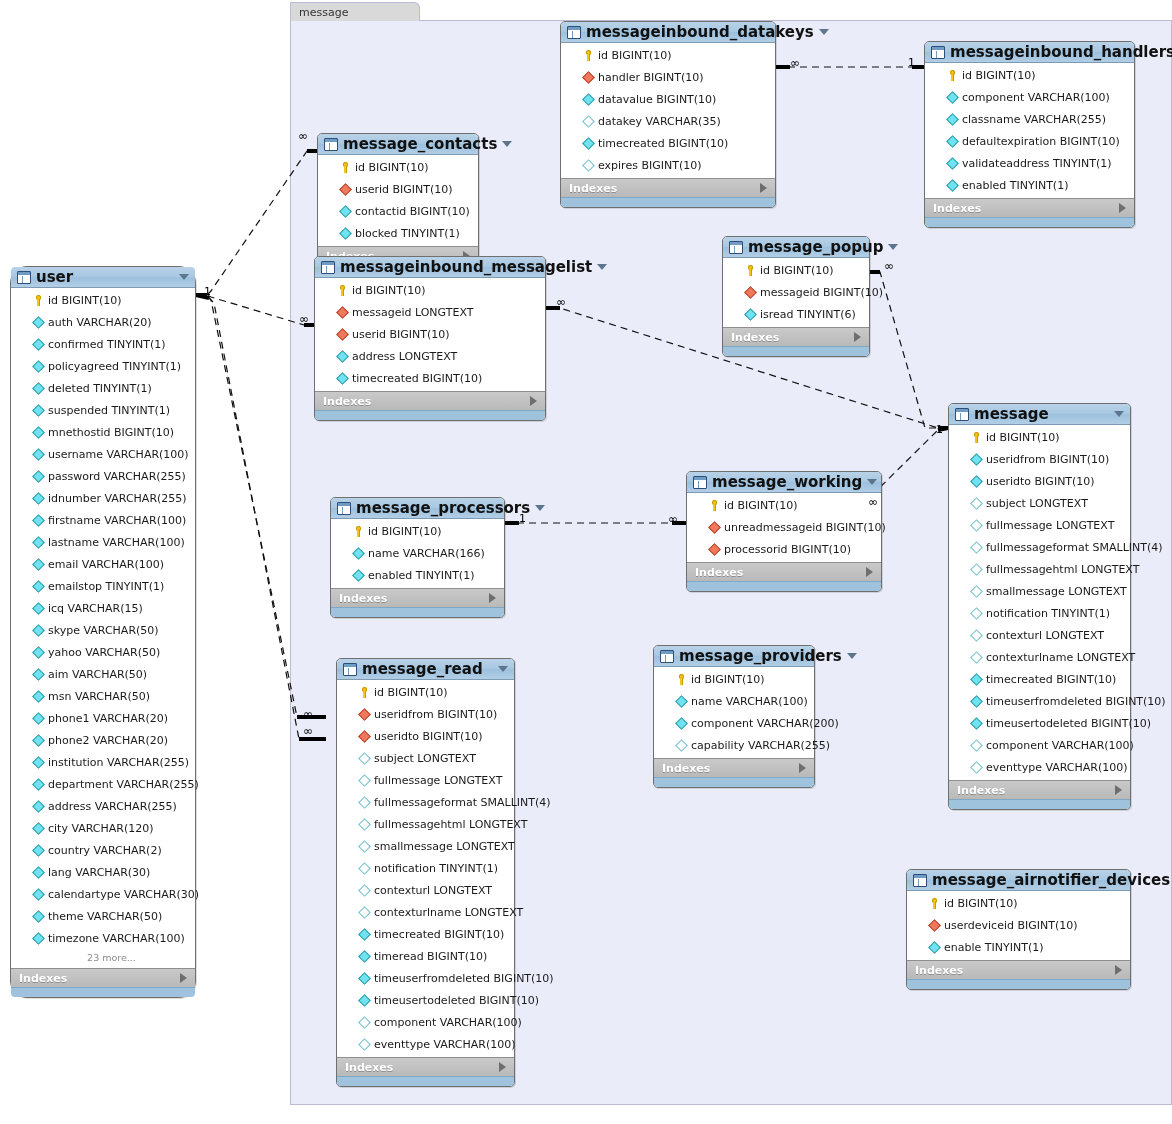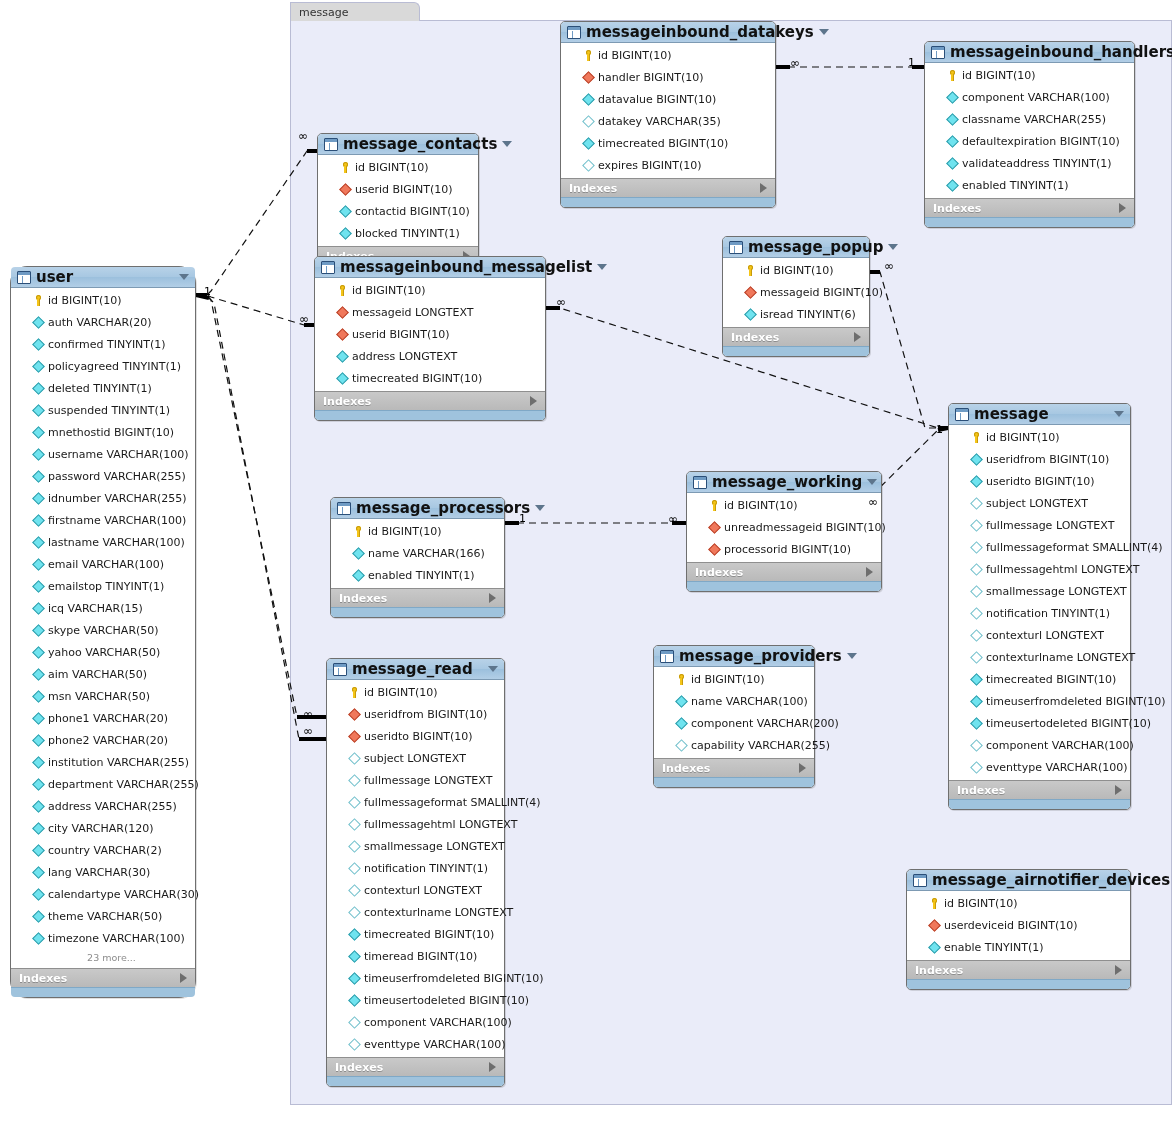--- a/index.html
+++ b/index.html
@@ -577,21 +577,21 @@
             <span class="g g-dia d-nn"></span>
             <span class="nm">enabled TINYINT(1)</span>
           </div>
         </div>
         <div class="tbl-foot">
           <span class="lbl">Indexes</span>
           <span class="tri"></span>
         </div>
         <div class="tbl-strip"></div>
       </div>
-      <div class="table" style="left: 326px; top: 658px; width: 179px;">
+      <div class="table" style="left: 336px; top: 658px; width: 179px;">
         <div class="tbl-head">
           <span class="tbl-icon"></span>
           <span class="tbl-title">message_read</span>
           <span class="caret"></span>
         </div>
         <div class="cols">
           <div class="col">
             <span class="g g-pk"></span>
             <span class="nm">id BIGINT(10)</span>
           </div>

